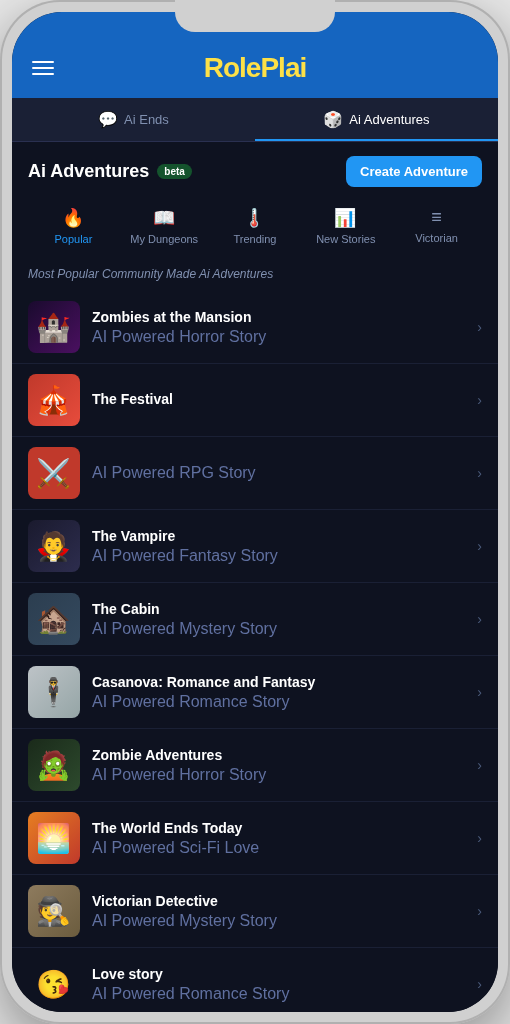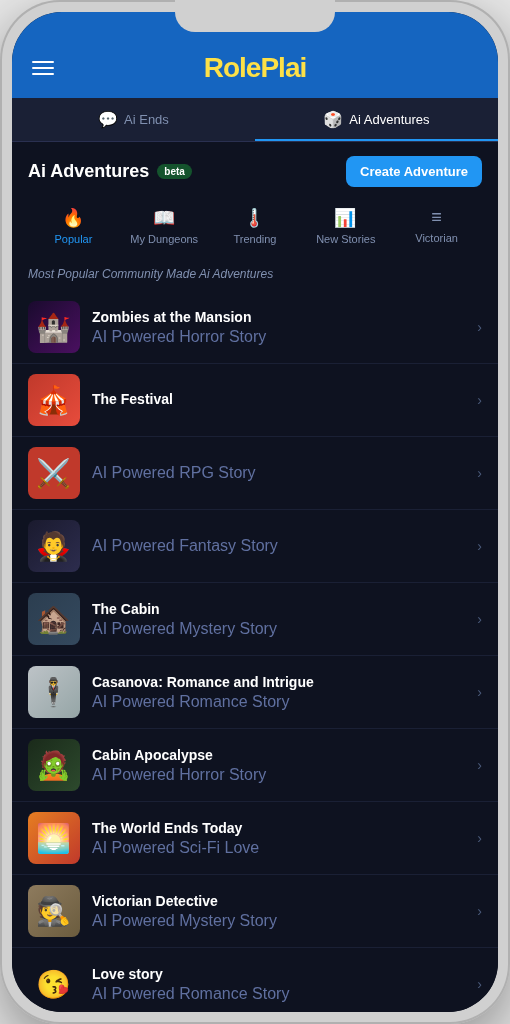--- a/index.html
+++ b/index.html
@@ -361,50 +361,51 @@
     <div class="adventure-info">
       <div class="adventure-desc">AI Powered RPG Story</div>
     </div>
     <span class="chevron">›</span>
   </div>
           <div class="adventure-item">
     <div class="adventure-thumb thumb-vampire">
       <span>🧛</span>
     </div>
     <div class="adventure-info">
+      <div class="adventure-name">The Vampire</div>
       <div class="adventure-desc">AI Powered Fantasy Story</div>
     </div>
     <span class="chevron">›</span>
   </div>
           <div class="adventure-item">
     <div class="adventure-thumb thumb-cabin">
       <span>🏚️</span>
     </div>
     <div class="adventure-info">
       <div class="adventure-name">The Cabin</div>
       <div class="adventure-desc">AI Powered Mystery Story</div>
     </div>
     <span class="chevron">›</span>
   </div>
           <div class="adventure-item">
     <div class="adventure-thumb thumb-casanova">
       <span>🕴️</span>
     </div>
     <div class="adventure-info">
-      <div class="adventure-name">Casanova: Romance and Intrigue</div>
+      <div class="adventure-name">Casanova: Romance and Fantasy</div>
       <div class="adventure-desc">AI Powered Romance Story</div>
     </div>
     <span class="chevron">›</span>
   </div>
           <div class="adventure-item">
     <div class="adventure-thumb thumb-zombie-apoc">
       <span>🧟</span>
     </div>
     <div class="adventure-info">
-      <div class="adventure-name">Cabin Apocalypse</div>
+      <div class="adventure-name">Zombie Adventures</div>
       <div class="adventure-desc">AI Powered Horror Story</div>
     </div>
     <span class="chevron">›</span>
   </div>
           <div class="adventure-item">
     <div class="adventure-thumb thumb-world-ends">
       <span>🌅</span>
     </div>
     <div class="adventure-info">
       <div class="adventure-name">The World Ends Today</div>

